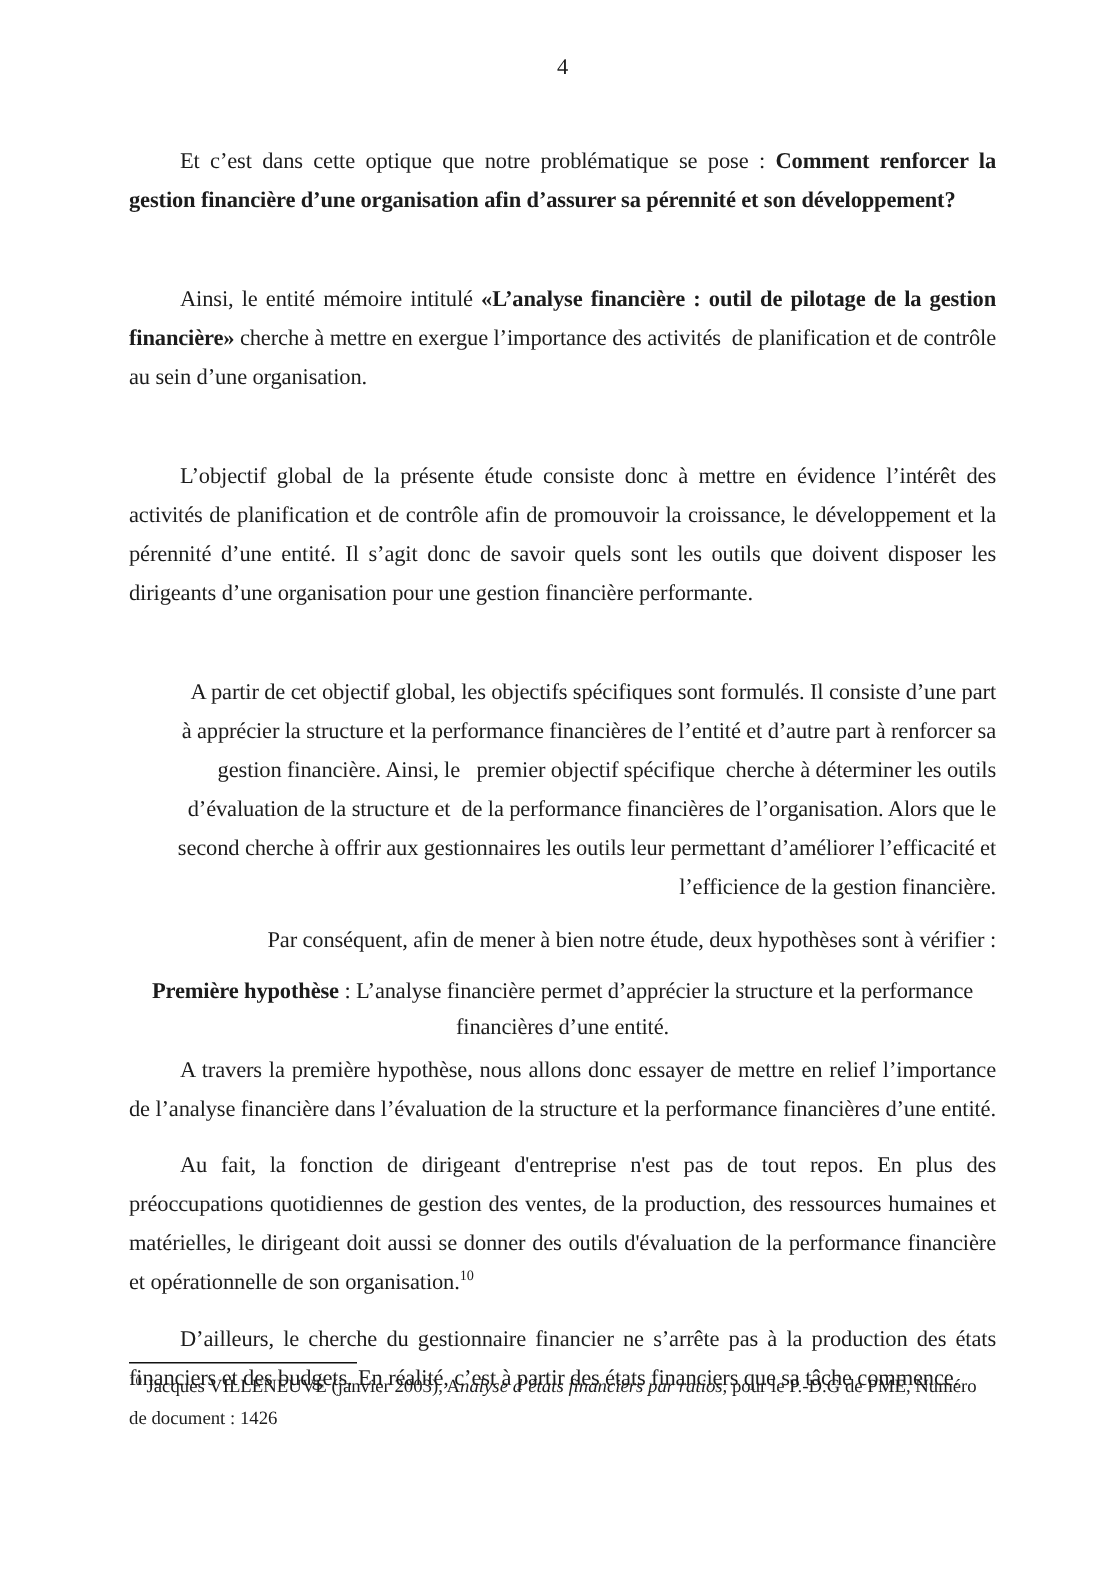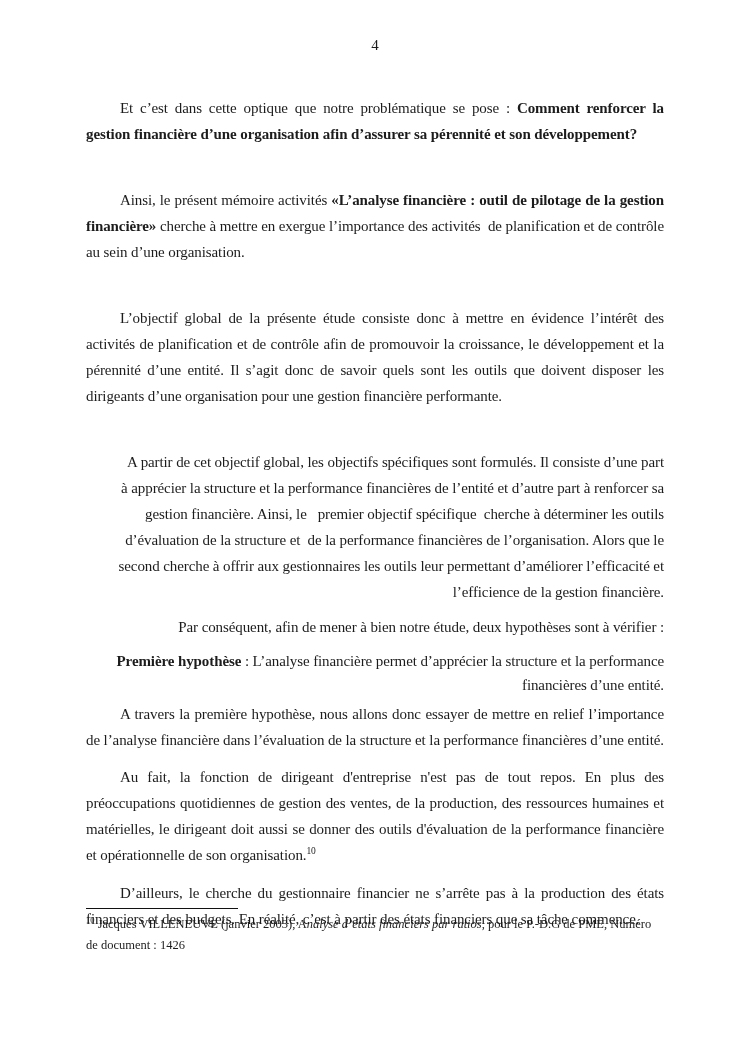--- a/index.html
+++ b/index.html
@@ -24,21 +24,21 @@
     margin-bottom: 34px;
   }
   p.para {
     margin: 0;
     line-height: 26px;
     text-align: justify;
     white-space: pre-wrap;
   }
   p.para.indent { text-indent: 34px; margin-top: 40px; }
   p.para.ragged { text-align: right; }
-  p.para.hyp { line-height: 24px; text-align: right; }
+  p.para.hyp { line-height: 24px; text-align: center; }
   .m-p5 { margin-top: 9px !important; }
   .m-p6 { margin-top: 9px !important; }
   .m-p7 { margin-top: 7px !important; }
   .m-p8 { margin-top: 4px !important; }
   .m-p9 { margin-top: 11px !important; }
   .m-p10 { margin-top: 12px !important; }
   .b { font-weight: bold; }
   .i { font-style: italic; }
   .fnref {
     font-size: 9.5px;
@@ -69,21 +69,21 @@
 </style>
 </head>
 <body>
 
 <div class="page">
 
   <div class="pnum">4</div>
 
   <p class="para indent"><span>Et c’est dans cette optique que notre problématique se pose : </span><span class="b">Comment renforcer la gestion financière d’une organisation afin d’assurer sa pérennité et son développement?</span></p>
 
-  <p class="para indent"><span>Ainsi, le présent mémoire activités </span><span class="b">«L’analyse financière : outil de pilotage de la gestion financière»</span><span> cherche à mettre en exergue l’importance des activités  de planification et de contrôle au sein d’une organisation.</span></p>
+  <p class="para indent"><span>Ainsi, le entité mémoire intitulé </span><span class="b">«L’analyse financière : outil de pilotage de la gestion financière»</span><span> cherche à mettre en exergue l’importance des activités  de planification et de contrôle au sein d’une organisation.</span></p>
 
   <p class="para indent"><span>L’objectif global de la présente étude consiste donc à mettre en évidence l’intérêt des activités de planification et de contrôle afin de promouvoir la croissance, le développement et la pérennité d’une entité. Il s’agit donc de savoir quels sont les outils que doivent disposer les dirigeants d’une organisation pour une gestion financière performante.</span></p>
 
   <p class="para indent ragged"><span>A partir de cet objectif global, les objectifs spécifiques sont formulés. Il consiste d’une part à apprécier la structure et la performance financières de l’entité et d’autre part à renforcer sa gestion financière. Ainsi, le   premier objectif spécifique  cherche à déterminer les outils d’évaluation de la structure et  de la performance financières de l’organisation. Alors que le second cherche à offrir aux gestionnaires les outils leur permettant d’améliorer l’efficacité et l’efficience de la gestion financière.</span></p>
 
   <p class="para indent ragged m-p5"><span>Par conséquent, afin de mener à bien notre étude, deux hypothèses sont à vérifier :</span></p>
 
   <p class="para hyp m-p6"><span class="b">Première hypothèse</span><span> : L’analyse financière permet d’apprécier la structure et la performance financières d’une entité.</span></p>
 
 

